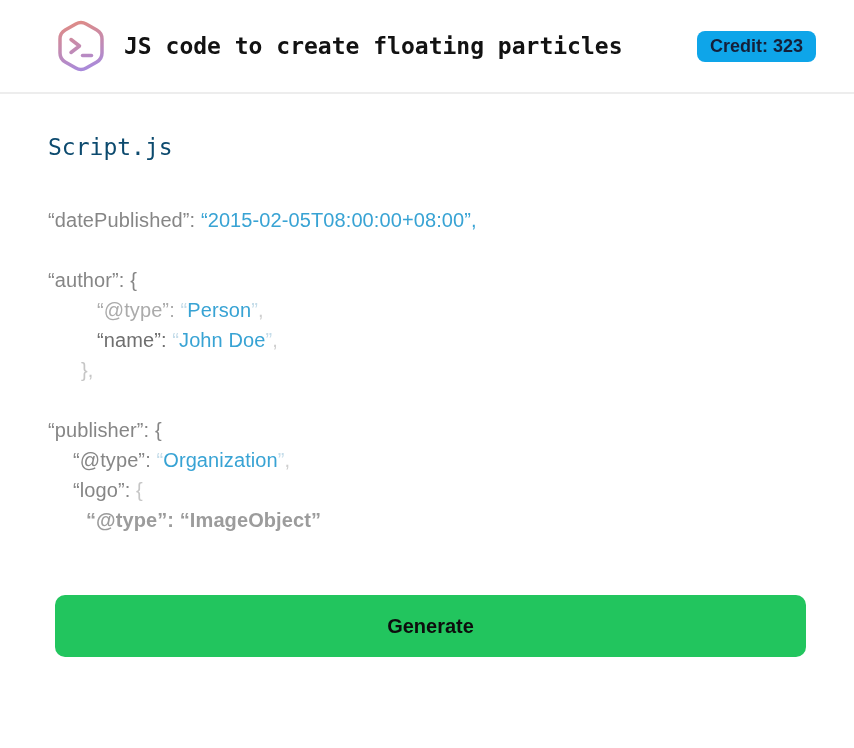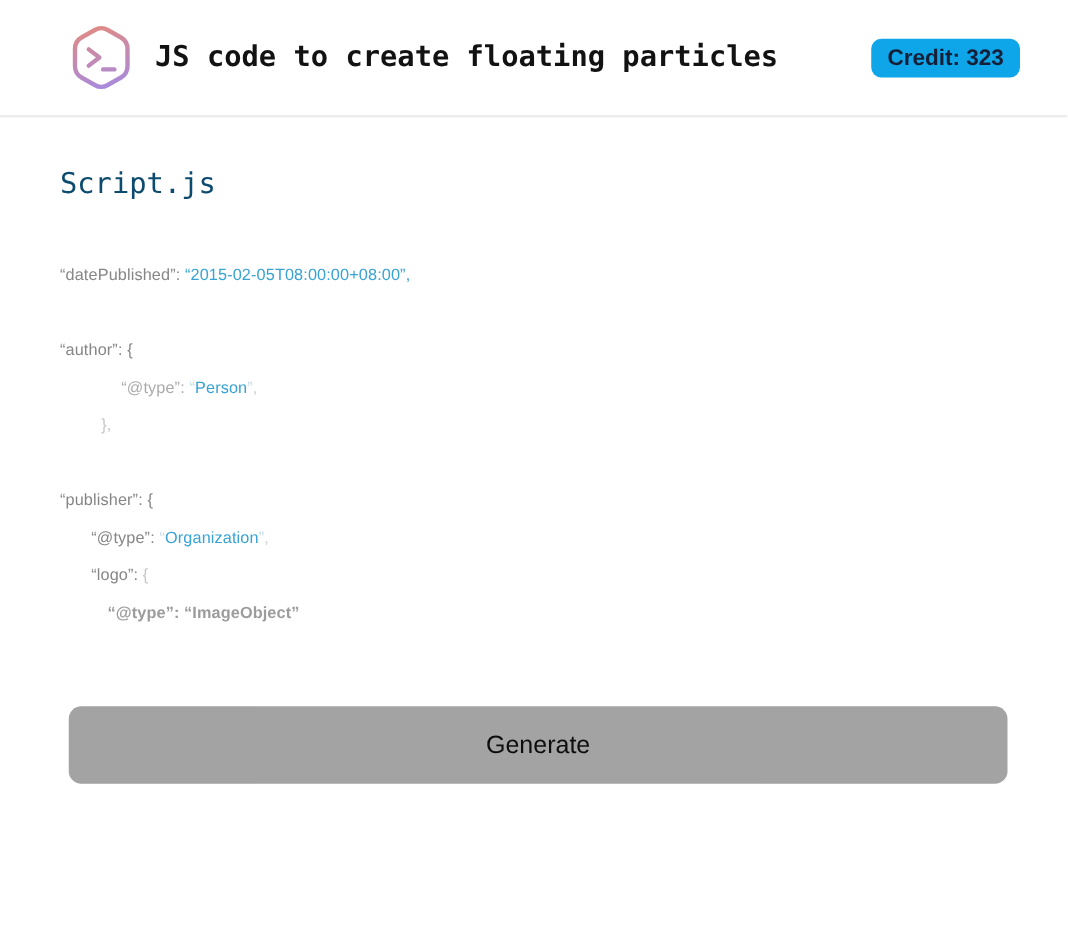--- a/index.html
+++ b/index.html
@@ -42,21 +42,21 @@
   .main { padding: 0 48px; }
   .file-title {
     margin-top: 40px;
     font-family: "DejaVu Sans Mono", monospace;
     font-size: 23px;
     font-weight: 500;
     color: #0c4a6e;
   }
   .code {
     margin-top: 45px;
-    font-size: 13px;
+    font-size: 20px;
     line-height: 30px;
     letter-spacing: 0.1px;
   }
   .code-line { white-space: pre; min-height: 30px; }
   .ind-24 { padding-left: 25px; }
   .ind-32 { padding-left: 33px; }
   .ind-38 { padding-left: 38px; font-weight: bold; }
   .ind-48 { padding-left: 49px; }
 
   .key       { color: #868686; }
@@ -67,26 +67,26 @@
   .punct     { color: #cfcfcf; }
   .brace     { color: #c6c6c6; }
   .muted     { color: #9c9c9c; }
 
   
   .generate-btn {
     display: block;
     margin: 60px 0 0 7px;
     width: calc(100% - 7px);
     height: 62px;
-    background: #a3a3a3;
+    background: #22c55e;
     border: none;
     border-radius: 10px;
     font-family: "Liberation Sans", sans-serif;
     font-size: 20px;
-    font-weight: 400;
+    font-weight: 700;
     color: #0d0d0d;
     cursor: pointer;
   }
 </style>
 </head>
 <body>
 
 <header class="header">
   <span class="logo">
     <svg width="52" height="56" viewBox="0 0 52 56" aria-hidden="true">
@@ -110,20 +110,21 @@
 
   <div class="code">
     <div class="code-line"><span class="key">“datePublished”: </span><span class="value">“2015-02-05T08:00:00+08:00”,</span></div>
 
     <div class="code-line"></div>
 
     <div class="code-line"><span class="key">“author”: {</span></div>
 
     <div class="code-line ind-48"><span class="key-light">“@type”: </span><span class="quote">“</span><span class="value">Person</span><span class="quote">”</span><span class="punct">,</span></div>
 
+    <div class="code-line ind-48"><span class="key-dark">“name”: </span><span class="quote">“</span><span class="value">John Doe</span><span class="quote">”</span><span class="punct">,</span></div>
 
 
     <div class="code-line ind-32"><span class="brace">},</span></div>
 
     <div class="code-line"></div>
 
     <div class="code-line"><span class="key">“publisher”: {</span></div>
 
     <div class="code-line ind-24"><span class="key">“@type”: </span><span class="quote">“</span><span class="value">Organization</span><span class="quote">”</span><span class="punct">,</span></div>
 

